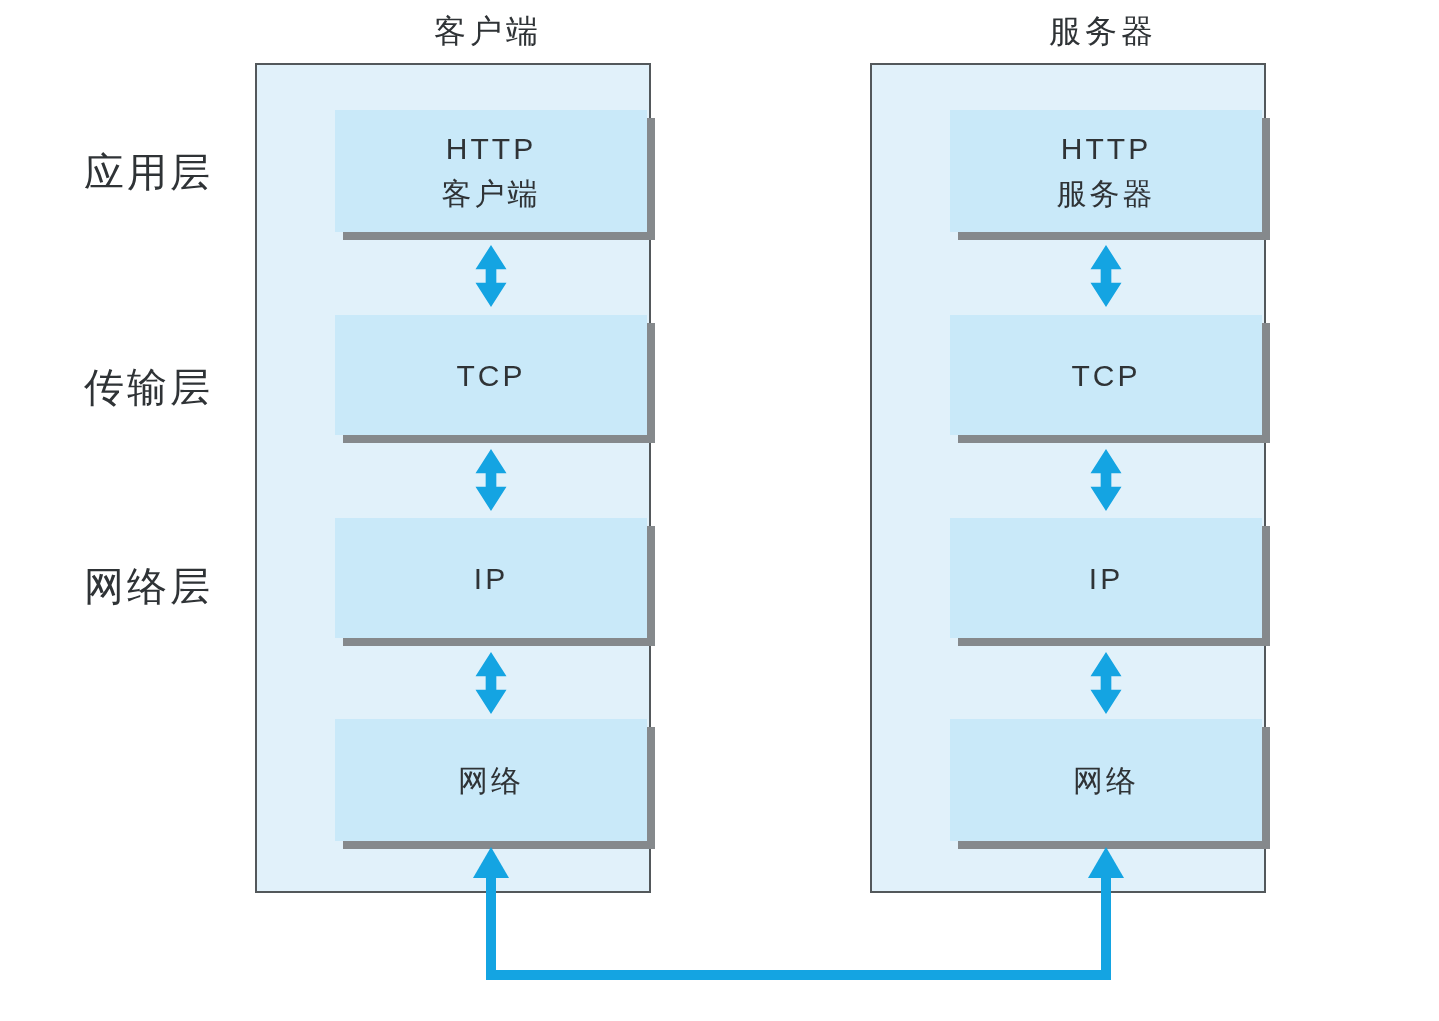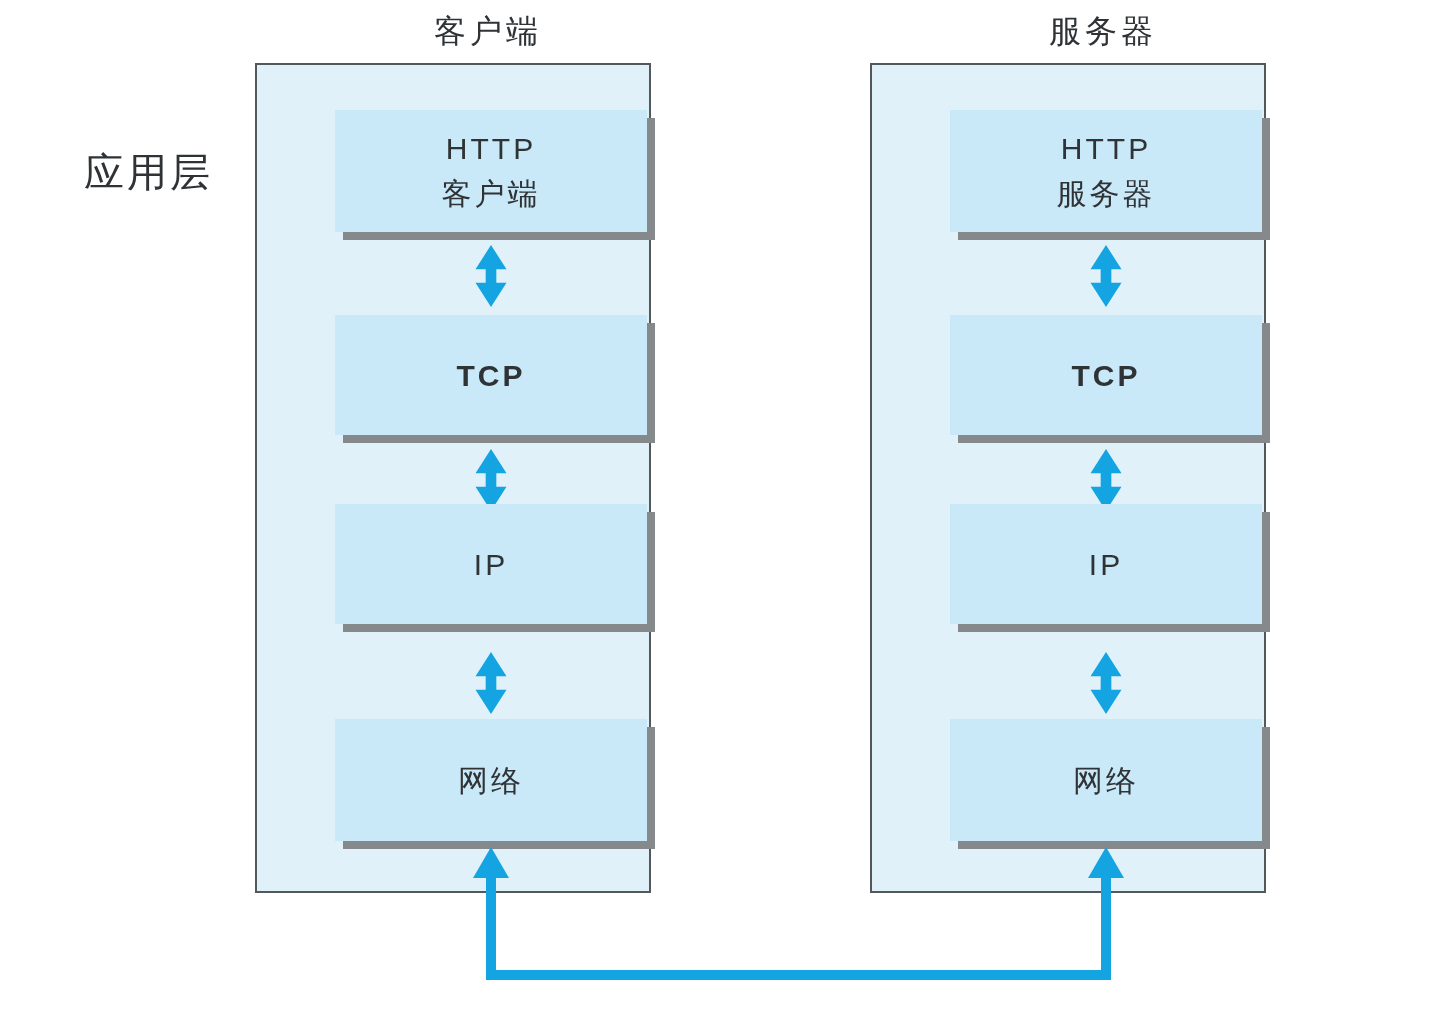--- a/index.html
+++ b/index.html
@@ -41,22 +41,22 @@
     position:absolute;left:78px;width:312px;height:122px;
     background:var(--boxFill);
     box-shadow:8px 8px 0 var(--shadow);
     display:flex;align-items:center;justify-content:center;
   }
   .box-label{
     text-align:center;font-size:30px;line-height:1.5;letter-spacing:3px;color:var(--text);
   }
   .box-label .line{display:block;}
   .proto-box.b1{top:45px;}
-  .proto-box.b2{top:250px;height:120px;font-weight:bold;}
-  .proto-box.b3{top:439px;height:120px;justify-content:center;}
+  .proto-box.b2{top:250px;height:120px;}
+  .proto-box.b3{top:453px;height:120px;justify-content:center;}
   .proto-box.b4{top:654px;font-family:Liberation Serif, serif;}
   .v-arrow{
     position:absolute;left:216px;width:36px;height:62px;
   }
   .v-arrow.a1{top:180px;}
   .v-arrow.a2{top:384px;}
   .v-arrow.a3{top:587px;}
   .v-arrow svg{display:block;width:100%;height:100%;}
   .connector{
     position:absolute;left:0;top:0;width:1439px;height:1021px;
@@ -65,20 +65,22 @@
 </style>
 </head>
 <body>
 
 <div class="stage">
 
   <div class="col-title client">客户端</div>
   <div class="col-title server">服务器</div>
 
   <div class="layer-label" style="top:145px">应用层</div>
+  <div class="layer-label" style="top:360px">传输层</div>
+  <div class="layer-label" style="top:559px">网络层</div>
 
   <div class="panel client">
     <div class="proto-box b1">
       <div class="box-label">
         <span class="line">HTTP</span>
         <span class="line">客户端</span>
       </div>
     </div>
     <div class="v-arrow a1">
       <svg viewBox="0 0 36 64">

